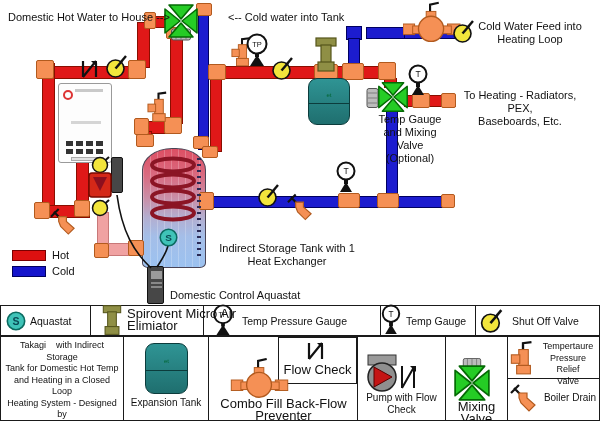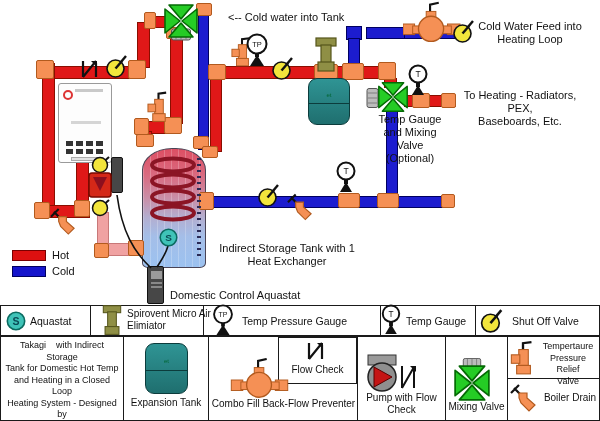--- a/index.html
+++ b/index.html
@@ -7,21 +7,21 @@
          font-family:"Liberation Sans",sans-serif;color:#111;}
   .ab{position:absolute;box-sizing:border-box;}
   .pipe-r{background:#e01818;border:1px solid #8a0e00;z-index:2;}
   .pipe-b{background:#1c1ccf;border:1px solid #000060;z-index:2;}
   .pipe-p{background:#f0a2a2;border:1px solid #c87878;z-index:2;}
   .fit{background:#f59055;border:1px solid #b25a1e;border-radius:2px;z-index:3;}
   .txt{font-size:11px;line-height:13px;white-space:nowrap;z-index:7;}
   .ctr{text-align:center;white-space:normal;}
   .cell{border:1.5px solid #1a1a1a;background:#fff;z-index:1;}
   .s9{font-size:9px;line-height:11.5px;}
-  .s95{font-size:10px;line-height:11.5px;}
+  .s95{font-size:13px;line-height:11.5px;}
   .s10{font-size:10px;line-height:12px;}
   .s105{font-size:10.5px;line-height:12px;}
   #tank{left:142px;top:148px;width:64px;height:120px;z-index:2;
     border:1.5px solid #4a4455;border-radius:30px 30px 6px 6px / 22px 22px 5px 5px;
     background:
       repeating-linear-gradient(90deg, rgba(255,255,255,.22) 0 1px, transparent 1px 7px),
       linear-gradient(180deg,#dd4f63 0%,#d96a80 22%,#c98fa8 42%,#b3aed0 58%,#a4bee8 74%,#9cc2f0 100%);}
   #heater{left:58px;top:83px;width:54px;height:80px;background:#fdfdfd;border:1.5px solid #9a9a9a;
     border-radius:3px;z-index:4;}
   .vent{background-image:repeating-linear-gradient(90deg,#333 0 7px,transparent 7px 10px);}
@@ -32,20 +32,21 @@
   .devbox{background:#474747;border:1px solid #111;border-radius:2px;z-index:5;}
   #overlay{position:absolute;left:0;top:0;z-index:6;pointer-events:none;}
   #dots{left:197px;top:158px;width:4px;height:100px;z-index:3;
     background:repeating-linear-gradient(180deg,#2a2a55 0 2px,transparent 2px 6px);}
 </style>
 </head>
 <body>
 
 <div id="stage">
 
+  <div class="ab txt" style="left:8px;top:11px">Domestic Hot Water to House --&gt;</div>
   <div class="ab txt" style="left:228px;top:11px">&lt;-- Cold water into Tank</div>
   <div class="ab txt ctr" style="left:478px;top:20px;width:104px">
     <div>Cold Water Feed into</div>
     <div>Heating Loop</div>
   </div>
   <div class="ab txt ctr" style="left:450px;top:89px;width:140px">
     <div>To Heating - Radiators, PEX,</div>
     <div>Baseboards, Etc.</div>
   </div>
   <div class="ab txt ctr" style="left:372px;top:113px;width:76px">

